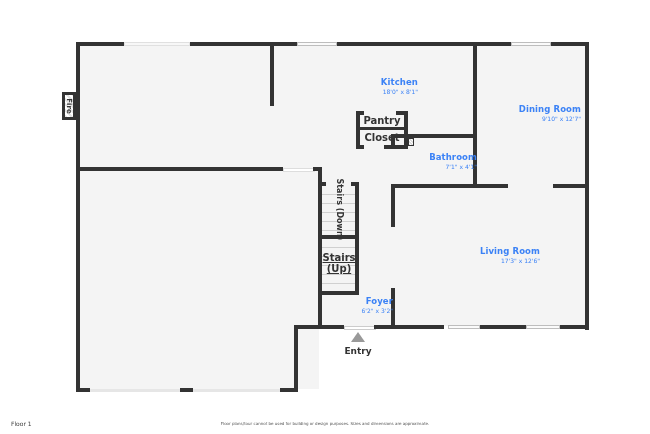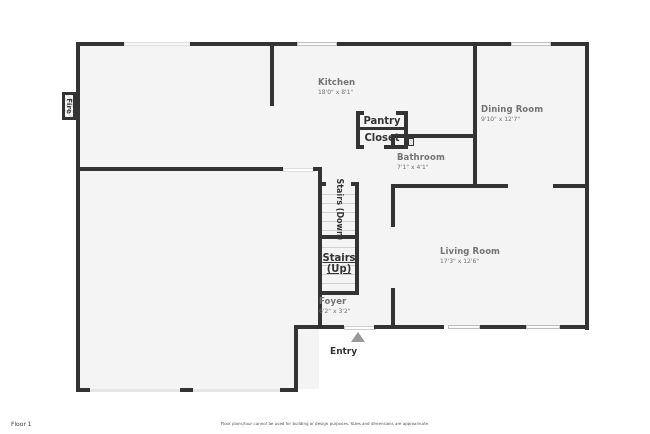--- a/index.html
+++ b/index.html
@@ -2,30 +2,30 @@
 <html><head>
 <meta charset="utf-8">
 <style>
   html,body{margin:0;padding:0;}
   body{width:650px;height:434px;background:#ffffff;position:relative;overflow:hidden;font-family:"DejaVu Sans","Liberation Sans",sans-serif;}
   .plan{position:absolute;left:0;top:0;width:650px;height:434px;}
   .floor{position:absolute;background:#f4f4f4;}
   .wall{position:absolute;background:#333333;}
   .win{position:absolute;background:#fafafa;border:1px solid #bdbdbd;box-sizing:border-box;}
   .door{position:absolute;background:#f7f7f7;}
-  .room{position:absolute;text-align:left;color:#737373;}
+  .room{position:absolute;text-align:right;color:#3b82f6;}
   .room .name{font-size:8.5px;font-weight:bold;letter-spacing:0.1px;white-space:nowrap;}
   .room .dim{font-size:6px;margin-top:1px;white-space:nowrap;}
   .boxlabel{position:absolute;font-size:10px;font-weight:bold;color:#333;text-align:center;}
   .stairs-rect{position:absolute;background:repeating-linear-gradient(to bottom,#f4f4f4 0px,#f4f4f4 8px,#d0d0d0 8px,#d0d0d0 9px);}
   .vert{position:absolute;transform:rotate(90deg);transform-origin:center center;font-size:8px;font-weight:bold;color:#333;text-align:center;white-space:nowrap;}
   .fire{position:absolute;left:62px;top:92px;width:14px;height:28px;background:repeating-linear-gradient(45deg,#e5e5e5 0,#e5e5e5 2px,#ffffff 2px,#ffffff 4px);border:3px solid #333;box-sizing:border-box;}
   .fire span{position:absolute;left:50%;top:50%;transform:translate(-50%,-50%) rotate(90deg);font-size:7px;font-weight:bold;color:#333;}
   .entry-arrow{position:absolute;left:351px;top:332px;width:0;height:0;border-left:7px solid transparent;border-right:7px solid transparent;border-bottom:10px solid #999;}
-  .entry-label{position:absolute;left:330px;top:346px;width:56px;font-size:9px;font-weight:bold;color:#333;}
+  .entry-label{position:absolute;left:330px;top:346px;width:56px;text-align:center;font-size:9px;font-weight:bold;color:#333;}
   .footer-left{position:absolute;left:11px;top:420px;font-size:6px;color:#444;}
   .footer-center{position:absolute;left:0;width:650px;top:421px;text-align:center;font-size:4px;color:#555;}
   .tiny-sq{position:absolute;background:repeating-linear-gradient(45deg,#ddd 0,#ddd 1px,#fff 1px,#fff 2px);border:1px solid #333;box-sizing:border-box;}
 </style>
 </head>
 <body>
 
 <div class="plan">
 
   <div class="floor" style="left:79px;top:45px;width:194px;height:123px;"></div>

